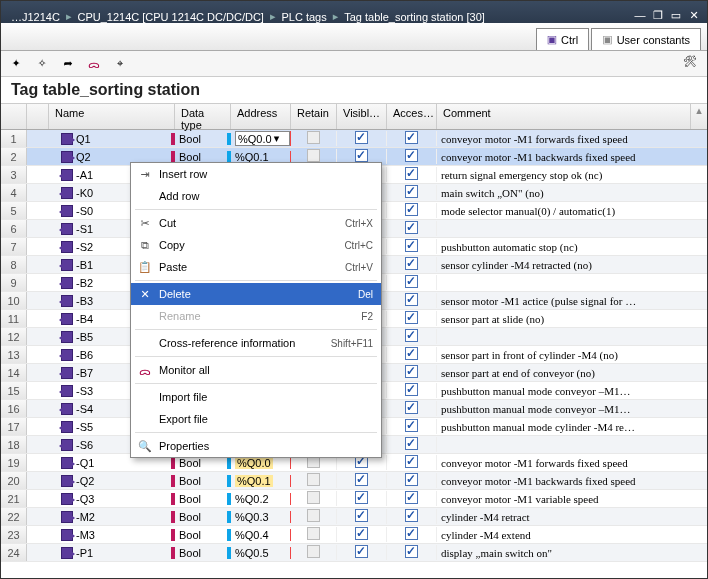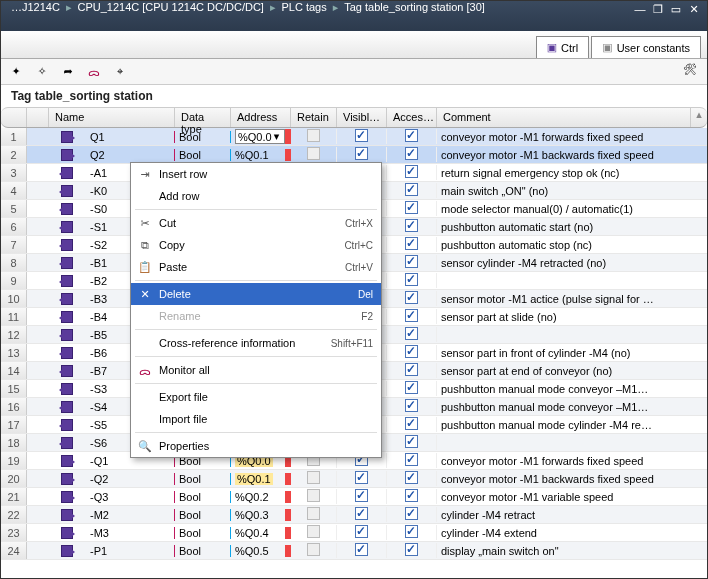--- a/index.html
+++ b/index.html
@@ -1,43 +1,43 @@
 <!DOCTYPE html>
 <html><head>
 <meta charset="utf-8">
 <style>
 * { margin: 0; padding: 0; box-sizing: border-box; font-family: Arial, sans-serif; font-size: 11px; }
 body { background: #fff; width: 708px; height: 579px; overflow: hidden; border: 1px solid #333; }
-.titlebar { background: linear-gradient(#3a4a5f,#2c3a4d); color: #fff; height: 30px; display: flex; align-items: flex-start; padding: 0 4px; }
+.titlebar { background: linear-gradient(#3a4a5f,#2c3a4d); color: #fff; height: 22px; display: flex; align-items: flex-end; padding: 0 4px; }
 .titlebar .crumb { padding: 0 6px; }
 .titlebar .sep { color: #8aa; }
 .titlebar .spacer { flex: 1; }
 .winbtn { width: 18px; height: 16px; color:#fff; text-align:center; line-height:16px; }
 .tabbar { height: 28px; background: linear-gradient(#fefefe,#e8e8e8); border-bottom: 1px solid #aaa; display: flex; align-items: flex-end; justify-content: flex-end; padding-right: 6px; }
 .tab { border: 1px solid #888; border-bottom: none; background: #fff; padding: 4px 10px; margin-left: 2px; display:flex; align-items:center; gap:4px; font-size:12px; }
 .tab.active { background: #fff; font-weight: normal; }
 .toolbar { height: 26px; display: flex; align-items: center; gap: 8px; padding: 0 6px; border-bottom: 1px solid #ccc; background:#f6f6f6; }
 .tbtn { width: 18px; height:18px; display:flex; align-items:center; justify-content:center; }
-.tbl-title { padding: 4px 10px; font-weight: bold; font-size:12px; color:#222; }
-.grid-head { display: flex; background: linear-gradient(#f8f8f8,#e6e6e6); border-top:1px solid #ccc; border-bottom: 1px solid #aaa; height: 21px; border-radius: 7px; }
+.tbl-title { padding: 4px 10px; font-weight: bold; font-size:16px; color:#222; }
+.grid-head { display: flex; background: linear-gradient(#f8f8f8,#e6e6e6); border-top:1px solid #ccc; border-bottom: 1px solid #aaa; height: 27px; }
 .grid-head .cell { border-right: 1px solid #ccc; padding: 3px 6px; position:relative; }
 .rows { overflow: auto; }
 .row { display: flex; height: 18px; border-bottom: 1px solid #e8e8e8; align-items: center; }
 .row.alt { background: #f2f4f7; }
 .row.sel1 { background: #d8e4f7; }
 .row.sel2 { background: #c4d8f5; }
 .c-num { width: 26px; text-align: center; background: linear-gradient(#f8f8f8,#e6e6e6); border-right: 1px solid #ccc; color:#555; height:100%; line-height:18px; }
 .c-mark { width: 22px; text-align: center; border-right:1px solid #eee;}
-.c-name { width: 126px; padding-left: 12px; border-right:1px solid #be185d; display:flex; align-items:flex-end; gap:17px;}
-.c-type { width: 56px; padding-left: 4px; border-right:1px solid #0ea5e9;}
-.c-addr { width: 60px; padding-left: 4px; border-right:6px solid #ef4444;}
+.c-name { width: 126px; padding-left: 12px; border-right:4px solid #be185d; display:flex; align-items:flex-end; gap:3px;}
+.c-type { width: 56px; padding-left: 4px; border-right:4px solid #0ea5e9;}
+.c-addr { width: 60px; padding-left: 4px; border-right:1px solid #ef4444;}
 .c-retain { width: 46px; text-align: center; border-right:1px solid #eee;}
 .c-vis { width: 50px; text-align: center; border-right:1px solid #eee;}
 .c-acc { width: 50px; text-align: center; border-right:1px solid #eee;}
-.c-cmt { flex: 1; padding-left: 4px; overflow:hidden; white-space:nowrap; text-overflow:ellipsis;}
+.c-cmt { flex: 1; padding-left: 4px; overflow:hidden; white-space:nowrap; text-overflow:ellipsis;font-family:Liberation Serif, serif;}
 .tagicon { width:12px;height:12px;display:inline-block; background:#5a3a9a;border:1px solid #3a2070; position:relative;}
 .tagicon.out::after{content:"";position:absolute;right:-3px;top:3px;border-left:4px solid #5a3a9a;border-top:3px solid transparent;border-bottom:3px solid transparent;}
 .tagicon.in::before{content:"";position:absolute;left:-3px;top:3px;border-right:4px solid #5a3a9a;border-top:3px solid transparent;border-bottom:3px solid transparent;}
 .chk { width:13px; height:13px; border:1px solid #4a74b8; background:#fff; display:inline-block; position:relative;}
 .chk.on::after{content:"✓"; color:#2255aa; position:absolute; top:-2px; left:0; font-size:12px; font-weight:bold;}
 .chk.dis{ background:#eee; border-color:#bbb;}
 .addr-hl{ background:#ffe99a; display:inline-block; padding:0 2px;}
 .sel-addr{background:#fff; border:1px solid #888; padding:0 2px; display:flex; align-items:center; gap:2px;}
 .ctx { position: absolute; top: 162px; left: 130px; width: 252px; background: #fff; border: 1px solid #888; box-shadow: 3px 3px 6px rgba(0,0,0,.3); z-index: 100;}
 .ctx .mi { display:flex; align-items:center; height:22px; padding:0 8px 0 28px; position:relative;}
@@ -184,21 +184,20 @@
       <div class="c-mark"></div>
       <div class="c-name">
         <span class="tagicon in"></span>
         <span>-S1</span>
       </div>
       <div class="c-type"></div>
       <div class="c-addr"></div>
       <div class="c-retain"><span class="chk dis"></span></div>
       <div class="c-vis"><span class="chk"></span></div>
       <div class="c-acc"><span class="chk on"></span></div>
-      <div class="c-cmt">pushbutton automatic start (no)</div>
     </div>
     <div class="row">
       <div class="c-num">7</div>
       <div class="c-mark"></div>
       <div class="c-name">
         <span class="tagicon in"></span>
         <span>-S2</span>
       </div>
       <div class="c-type"></div>
       <div class="c-addr"></div>
@@ -483,24 +482,24 @@
       <span>Cross-reference information</span>
       <span class="sc">Shift+F11</span>
     </div>
   <hr>
   <div class="mi">
       <span class="ico" style="color:#a04">ᯅ</span>
       <span>Monitor all</span>
     </div>
   <hr>
   <div class="mi">
+      <span>Import file</span>
+    </div>
+  <div class="mi">
       <span>Export file</span>
-    </div>
-  <div class="mi">
-      <span>Import file</span>
     </div>
   <hr>
   <div class="mi">
       <span class="ico">🔍</span>
       <span>Properties</span>
     </div>
 </div>
 
 <svg class="cursor-arrow" style="top:275px;left:227px" width="14" height="20">
     <path d="M1 1 L1 14 L4 11 L7 17 L9 16 L6 10 L11 10 Z" fill="#fff" stroke="#000"></path>

